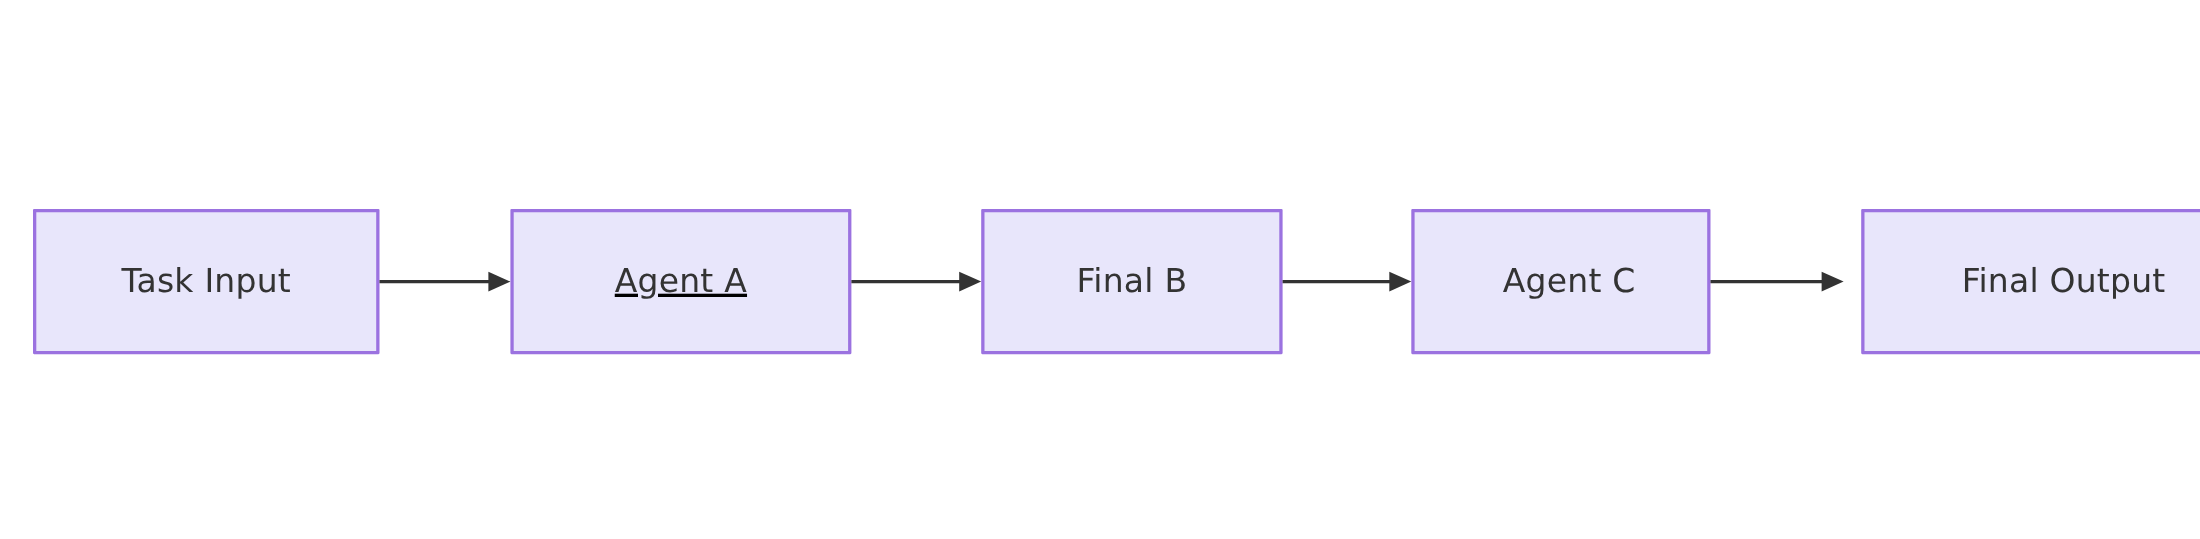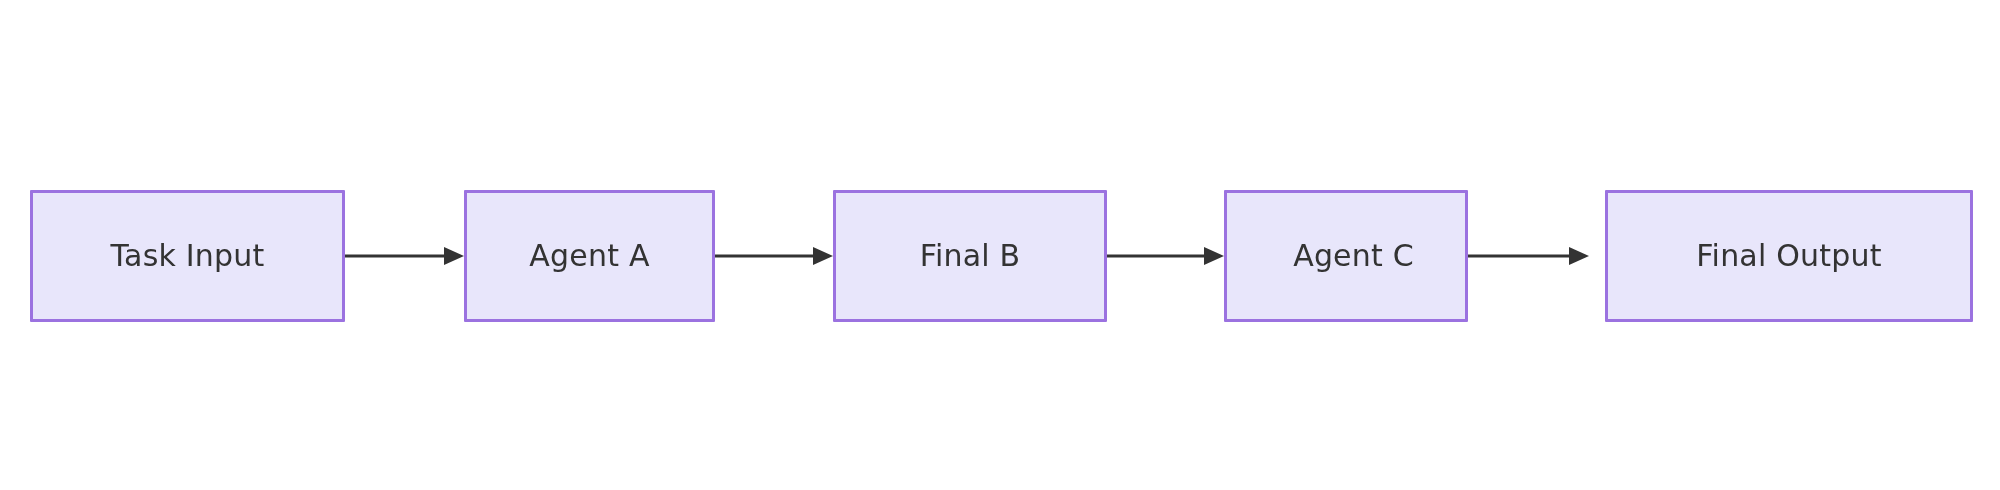--- a/index.html
+++ b/index.html
@@ -89,21 +89,21 @@
       <span class="node-label">Task Input</span>
     </div>
 
     <div class="edge-connector" style="width:119px;">
       <svg class="edge-svg" viewBox="0 0 119 132" preserveAspectRatio="none">
         <line x1="0" y1="66" x2="101" y2="66" stroke="#333333" stroke-width="3"></line>
         <polygon points="99,57 119,66 99,75" fill="#333333"></polygon>
       </svg>
     </div>
 
-    <div class="node-box" style="width:251px;">
+    <div class="node-box" style="width:310px;text-decoration:underline;">
       <span class="node-label">Agent A</span>
     </div>
 
     <div class="edge-connector" style="width:118px;">
       <svg class="edge-svg" viewBox="0 0 118 132" preserveAspectRatio="none">
         <line x1="0" y1="66" x2="100" y2="66" stroke="#333333" stroke-width="3"></line>
         <polygon points="98,57 118,66 98,75" fill="#333333"></polygon>
       </svg>
     </div>
 
@@ -111,21 +111,21 @@
       <span class="node-label">Final B</span>
     </div>
 
     <div class="edge-connector" style="width:117px;">
       <svg class="edge-svg" viewBox="0 0 117 132" preserveAspectRatio="none">
         <line x1="0" y1="66" x2="99" y2="66" stroke="#333333" stroke-width="3"></line>
         <polygon points="97,57 117,66 97,75" fill="#333333"></polygon>
       </svg>
     </div>
 
-    <div class="node-box" style="width:244px;padding-left:15px;">
+    <div class="node-box" style="width:272px;padding-left:15px;">
       <span class="node-label">Agent C</span>
     </div>
 
     <div class="edge-connector" style="width:121px;">
       <svg class="edge-svg" viewBox="0 0 121 132" preserveAspectRatio="none">
         <line x1="0" y1="66" x2="103" y2="66" stroke="#333333" stroke-width="3"></line>
         <polygon points="101,57 121,66 101,75" fill="#333333"></polygon>
       </svg>
     </div>
 

